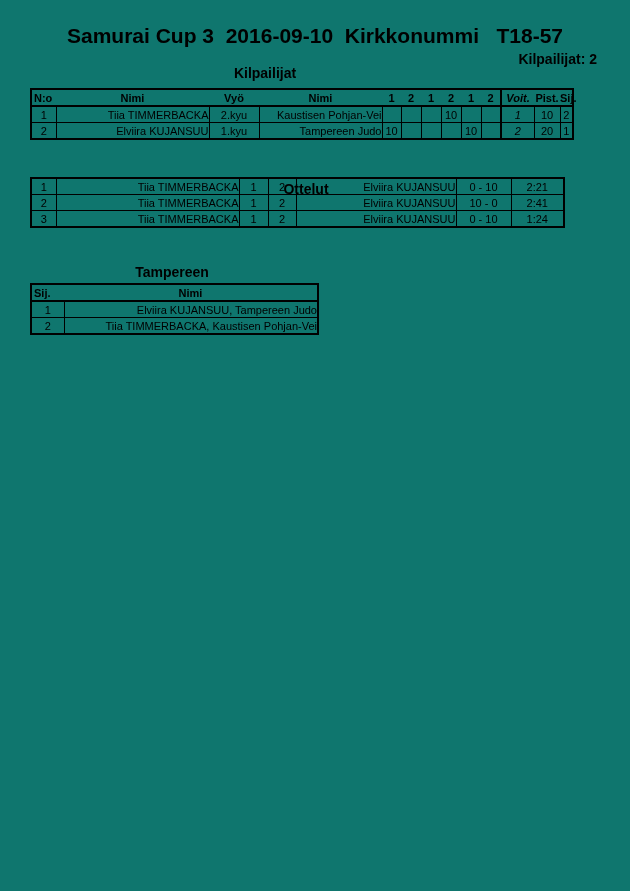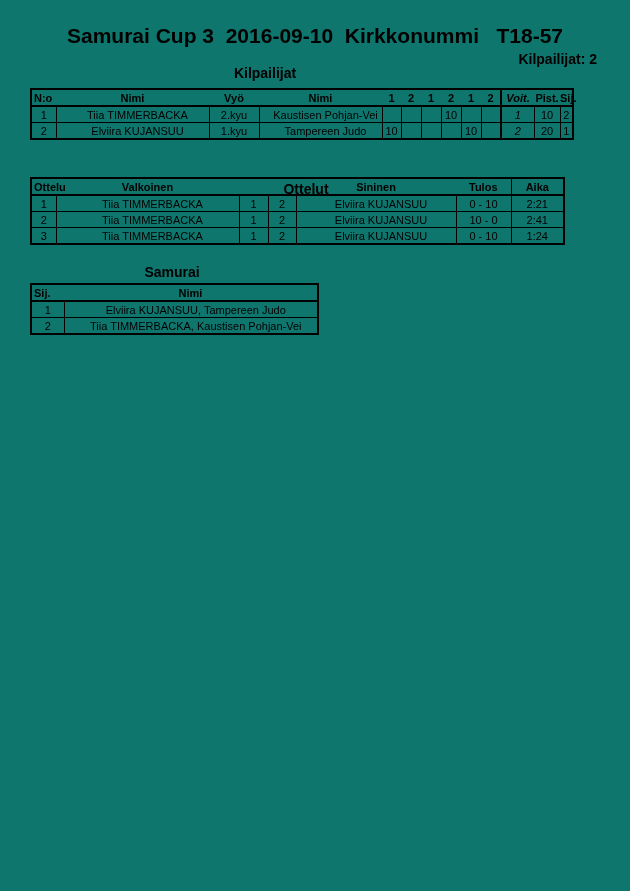--- a/index.html
+++ b/index.html
@@ -66,21 +66,21 @@
   table.t td {
     border: 1px solid #000;
     height: 15px;
     padding: 0;
     text-align: center;
     white-space: nowrap;
     overflow: hidden;
     font-size: 11px;
   }
   table.t th.hl { text-align: left; padding-left: 2px; margin-left: 32px; }
-  table.t td.l  { text-align: center; padding-left: 10px; }
+  table.t td.l  { text-align: right; padding-left: 10px; }
   #t-kilpailijat th.thickL, #t-kilpailijat td.thickL { border-left: 2px solid #000; font-style: italic; }
   #t-ottelut th.hdiv { border-left: 1px solid #000; }
 </style>
 </head>
 <body>
 
 <div class="page">
 
   <div class="doc-title">Samurai Cup 3  2016-09-10  Kirkkonummi   T18-57</div>
   <div class="count-label">Kilpailijat: 2</div>
@@ -158,29 +158,20 @@
     <colgroup>
       <col style="width:25px">
         <col style="width:183px">
         <col style="width:29px">
         <col style="width:28px">
       <col style="width:160px">
         <col style="width:55px">
         <col style="width:53px">
     </colgroup>
     <tbody>
-        <tr>
-      <th class="hl">Ottelu</th>
-      <th>Valkoinen</th>
-      <th></th>
-      <th></th>
-      <th>Sininen</th>
-      <th>Tulos</th>
-      <th class="hdiv">Aika</th>
-    </tr>
     <tr>
       <td>1</td>
       <td class="l">Tiia TIMMERBACKA</td>
       <td>1</td>
       <td>2</td>
       <td class="l">Elviira KUJANSUU</td>
       <td>0 - 10</td>
       <td>2:21</td>
     </tr>
     <tr>
@@ -197,21 +188,21 @@
       <td class="l">Tiia TIMMERBACKA</td>
       <td>1</td>
       <td>2</td>
       <td class="l">Elviira KUJANSUU</td>
       <td>0 - 10</td>
       <td>1:24</td>
     </tr>
   </tbody>
     </table>
 
-  <div class="sec-h" id="h-tulokset">Samurai</div>
+  <div class="sec-h" id="h-tulokset">Tampereen</div>
 
   <table class="t" id="t-tulokset">
     <colgroup>
       <col style="width:33px">
         <col style="width:254px">
     </colgroup>
     <tbody>
         <tr>
       <th class="hl">Sij.</th>
       <th>Nimi</th>

